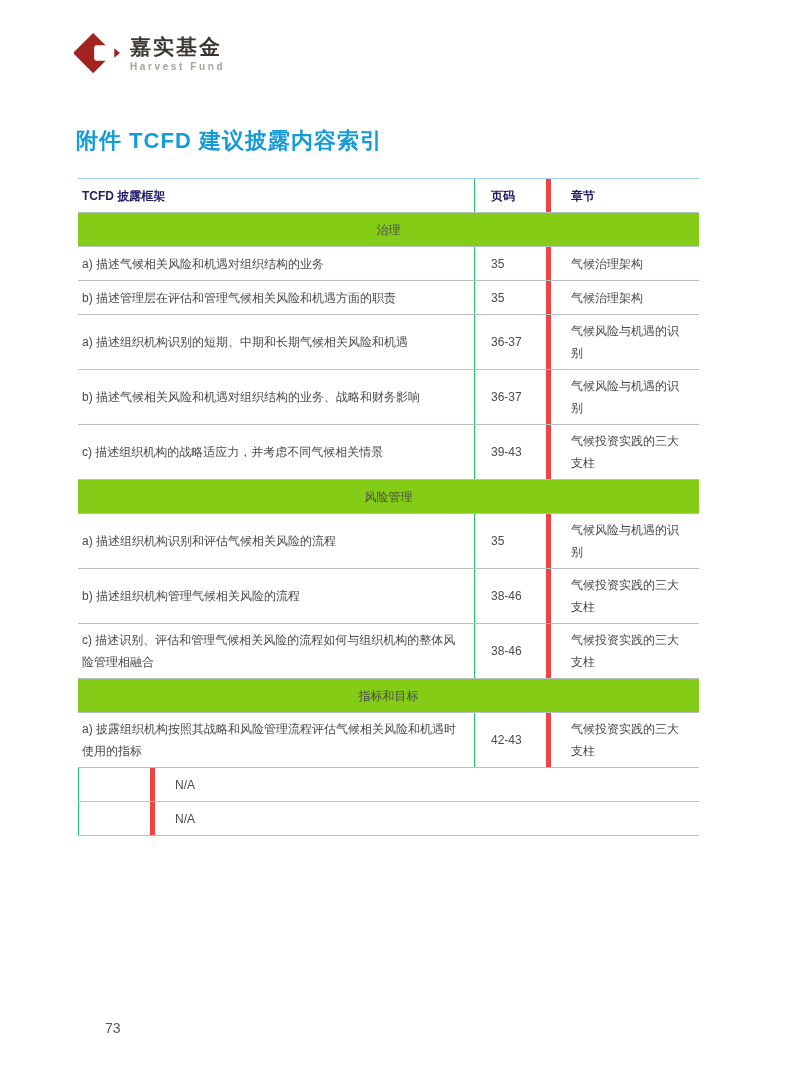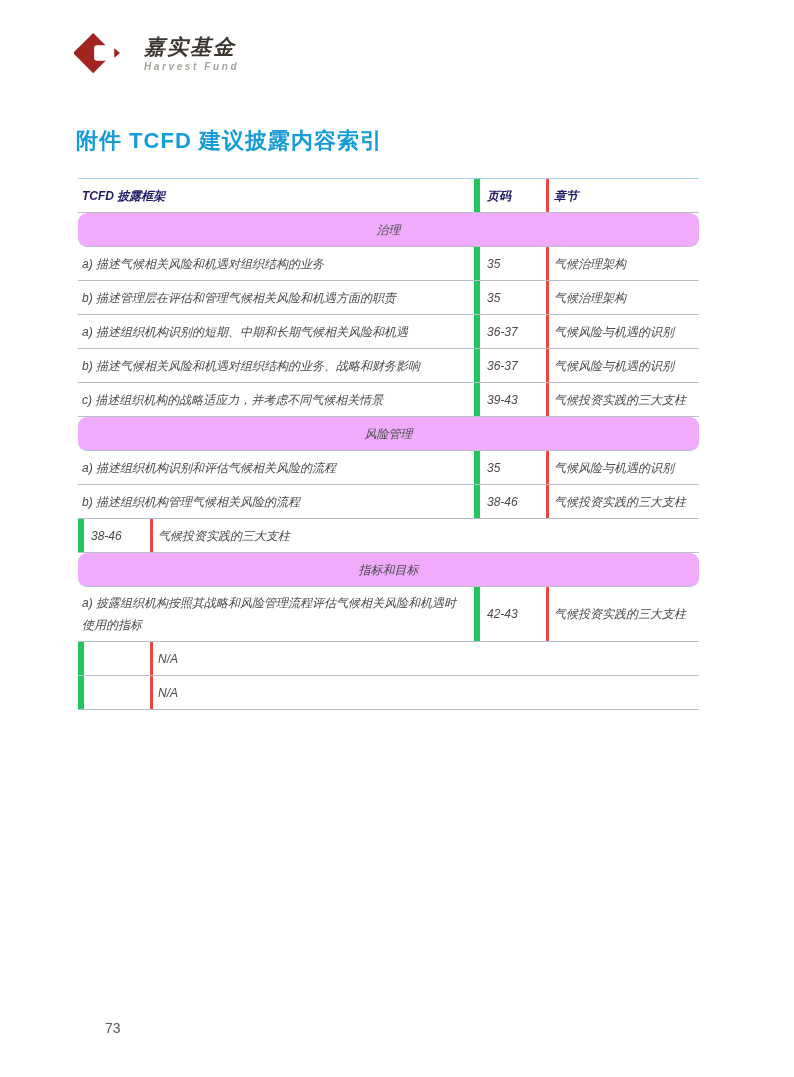--- a/index.html
+++ b/index.html
@@ -7,45 +7,45 @@
     position:relative;
     width:794px;height:1077px;
     margin:0 auto;
     background:#ffffff;
     font-family:"Liberation Sans","DejaVu Sans",sans-serif;
     overflow:hidden;
   }
   
   .logo{position:absolute;top:31px;left:74px;display:flex;align-items:center;}
   .logo-mark{width:46px;height:44px;flex:0 0 auto;}
-  .logo-text{margin-left:24px;font-style:italic;}
+  .logo-text{margin-left:10px;}
   .logo-cn{font-size:21px;font-weight:bold;color:#3b3631;letter-spacing:2px;line-height:24px;}
   .logo-en{font-size:10px;font-weight:bold;color:#a8a29c;letter-spacing:2.6px;margin-top:2px;}
   
   .doc-title{
     position:absolute;top:104px;left:76px;
     font-size:22px;font-weight:bold;color:#149bd8;
     letter-spacing:1px;line-height:44px;white-space:nowrap;
   }
   
   .tcfd-table{
     position:absolute;top:178px;left:78px;width:621px;
     border-top:1px solid #a3d1ec;
     font-size:12px;color:#4a4a4a;
   }
-  .trow{display:flex;border-bottom:1px solid #b9bfc8;box-sizing:border-box;font-style:italic;}
+  .trow{display:flex;border-bottom:1px solid #b9bfc8;box-sizing:border-box;}
   .cell{
     box-sizing:border-box;display:flex;align-items:center;
     min-height:33px;line-height:22px;padding:5px 10px 5px 4px;
   }
   .c1{width:396px;}
-  .c2{width:72px;border-left:6px solid #22c55e;padding-left:7px;}
-  .c3{width:153px;border-left:3px solid #ef4444;padding-left:5px;}
+  .c2{width:72px;border-left:1px solid #22c55e;padding-left:16px;}
+  .c3{width:153px;border-left:5px solid #ef4444;padding-left:20px;}
   .header-row .cell{font-weight:bold;color:#201b66;}
-  .section-row{background:#f0abfc;border-radius:9px;}
+  .section-row{background:#84cc16;}
   .scell{
     box-sizing:border-box;width:621px;min-height:33px;
     display:flex;align-items:center;justify-content:center;
     color:#4a4a4a;line-height:22px;padding:5px 0;
   }
   
   .page-number{
     position:absolute;top:1020px;left:78px;
     font-size:14px;color:#58585a;margin-left:27px;
   }
@@ -111,20 +111,21 @@
           <div class="cell c1">a) 描述组织机构识别和评估气候相关风险的流程</div>
           <div class="cell c2">35</div>
           <div class="cell c3">气候风险与机遇的识别</div>
         </div>
         <div class="trow body-row">
           <div class="cell c1">b) 描述组织机构管理气候相关风险的流程</div>
           <div class="cell c2">38-46</div>
           <div class="cell c3">气候投资实践的三大支柱</div>
         </div>
         <div class="trow body-row">
+          <div class="cell c1">c) 描述识别、评估和管理气候相关风险的流程如何与组织机构的整体风险管理相融合</div>
           <div class="cell c2">38-46</div>
           <div class="cell c3">气候投资实践的三大支柱</div>
         </div>
         <div class="trow section-row">
           <div class="scell">指标和目标</div>
         </div>
         <div class="trow body-row">
           <div class="cell c1">a) 披露组织机构按照其战略和风险管理流程评估气候相关风险和机遇时使用的指标</div>
           <div class="cell c2">42-43</div>
           <div class="cell c3">气候投资实践的三大支柱</div>

